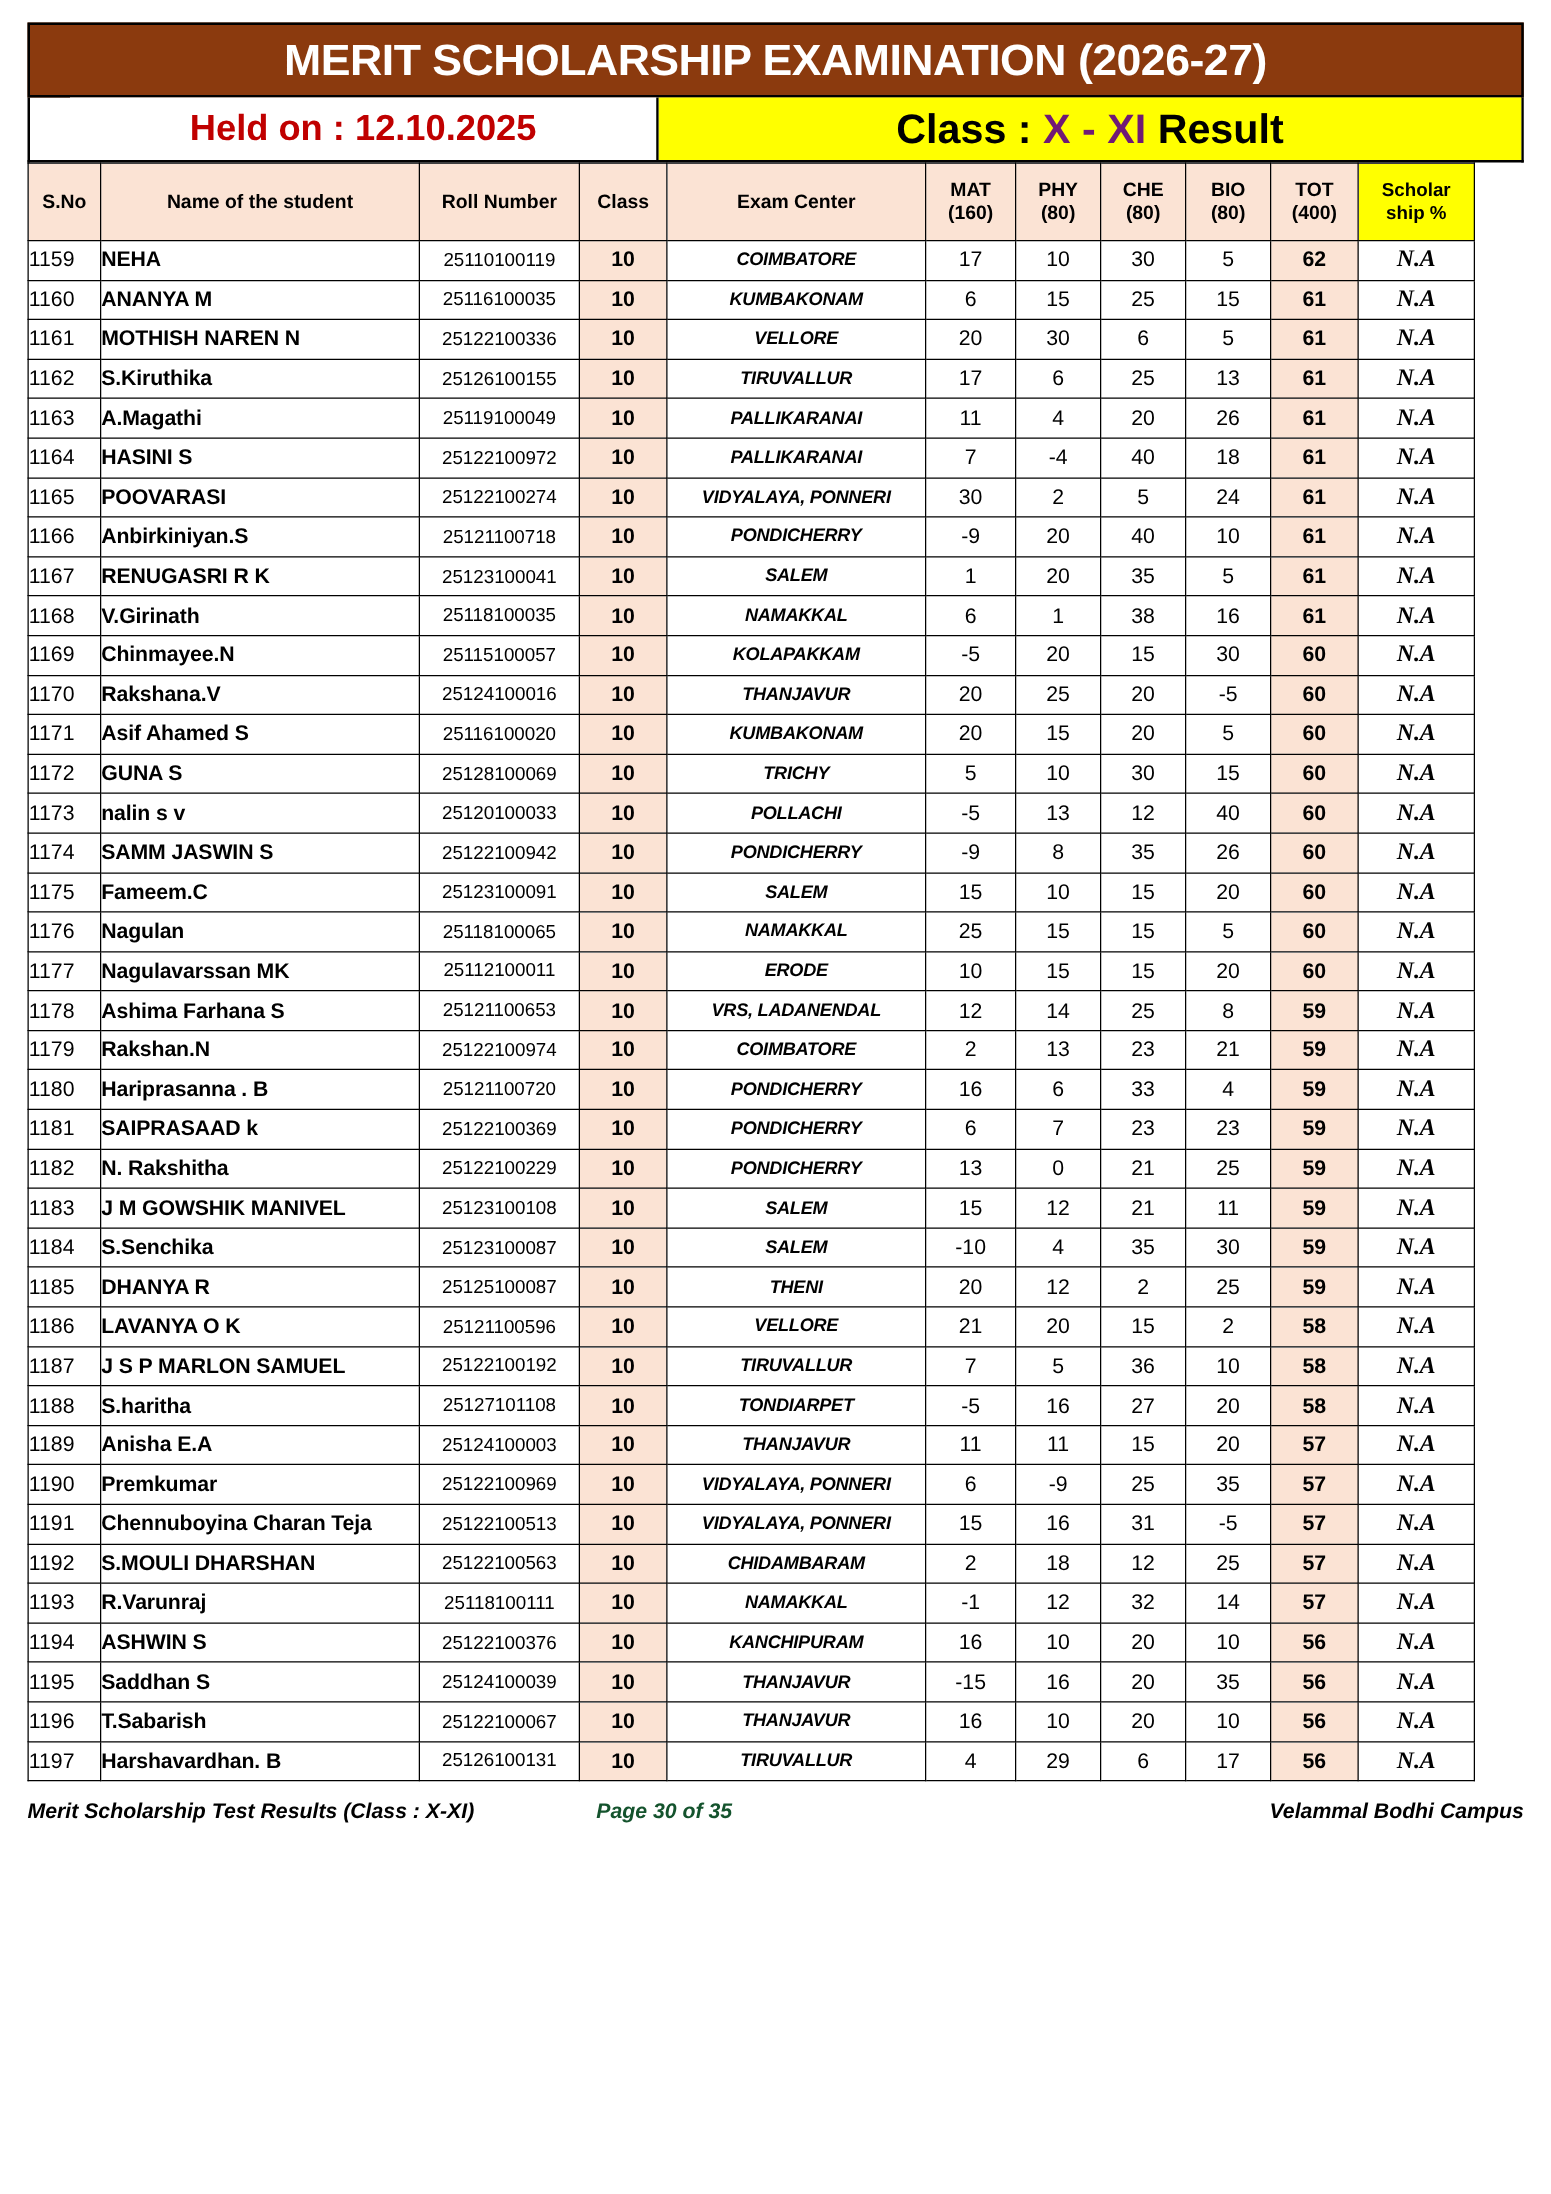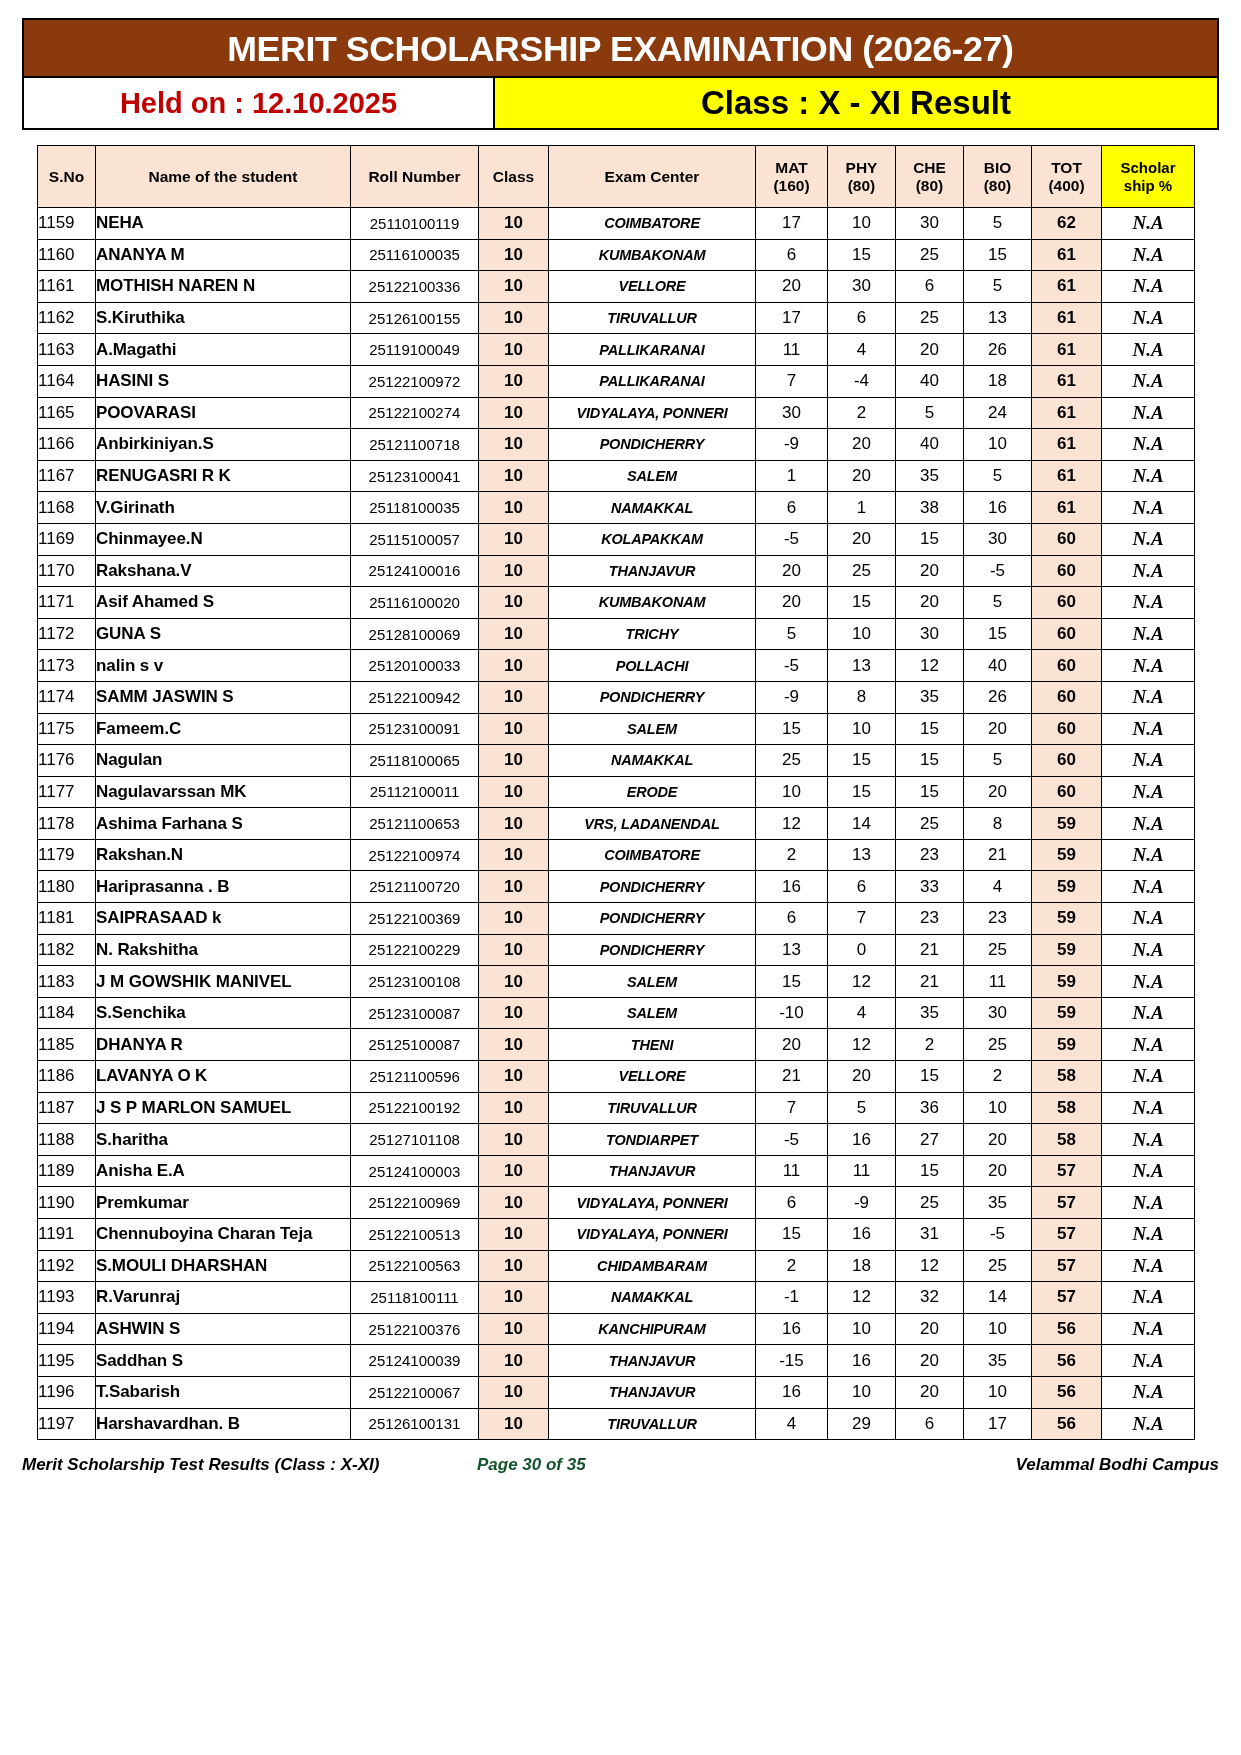--- a/index.html
+++ b/index.html
@@ -44,20 +44,21 @@
     white-space: nowrap;
   }
 
   
   .subtitle-bar {
     display: flex;
     border-left: 2px solid #000;
     border-right: 2px solid #000;
     border-bottom: 2px solid #000;
     height: 50px;
+    padding-left: 32px;
   }
   .held-cell {
     width: 471px;
     background: #ffffff;
     display: flex;
     align-items: center;
     justify-content: center;
     border-right: 2px solid #000;
     box-sizing: border-box;
   }
@@ -75,29 +76,29 @@
     justify-content: center;
     gap: 0px;
   }
   .class-text {
     font-weight: bold;
     font-size: 33px;
     color: #000;
     white-space: nowrap;
   }
   .class-text .red {
-    color: #000000;
+    color: #701a75;
   }
 
   
   table.results {
     border-collapse: collapse;
     table-layout: fixed;
     width: 980px;
-    margin: 15px;
+    margin: 0;
   }
   table.results th, table.results td {
     border: 1.6px solid #000;
     padding: 0;
     box-sizing: border-box;
     overflow: hidden;
     white-space: nowrap;
   }
 
   thead th {

